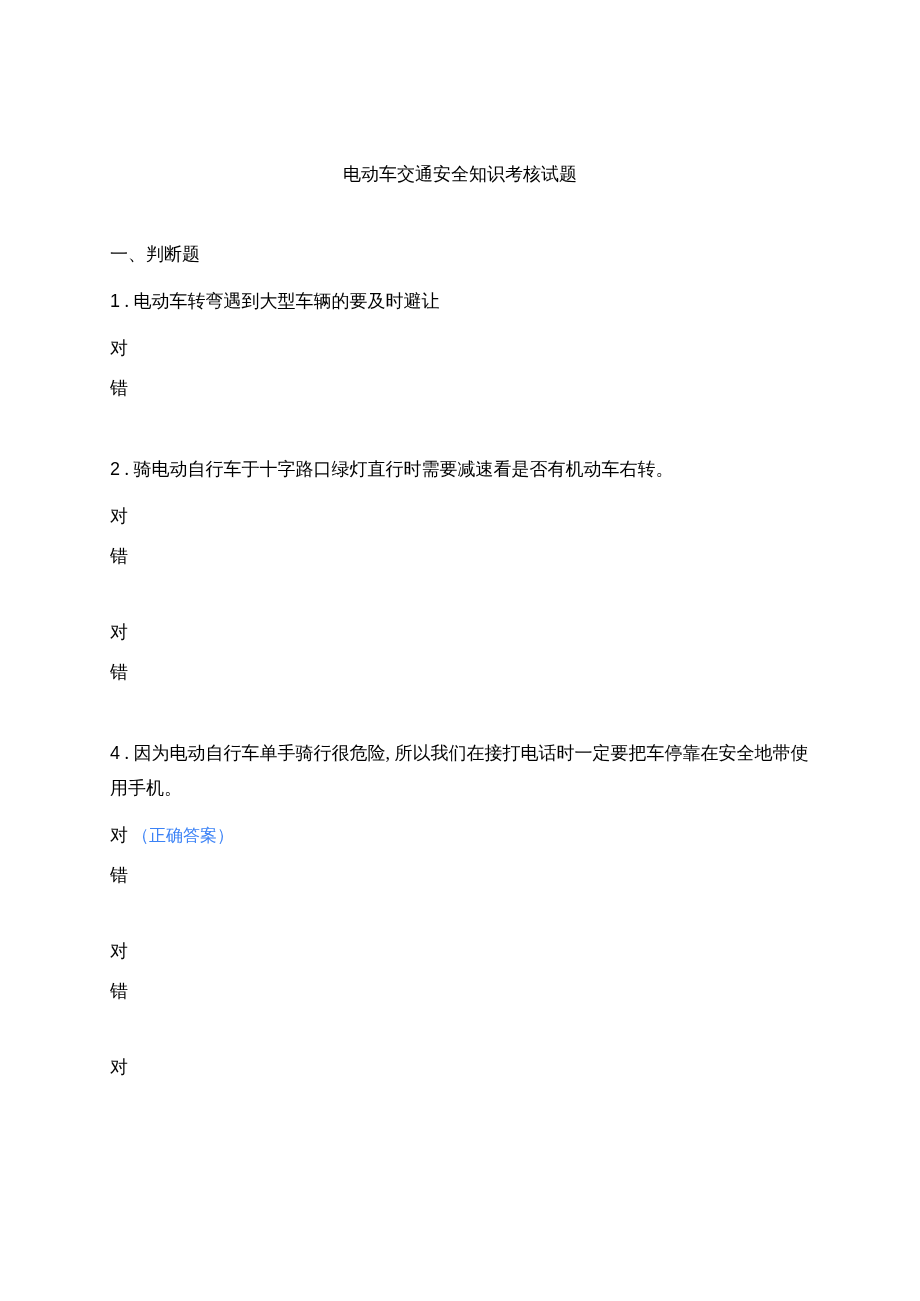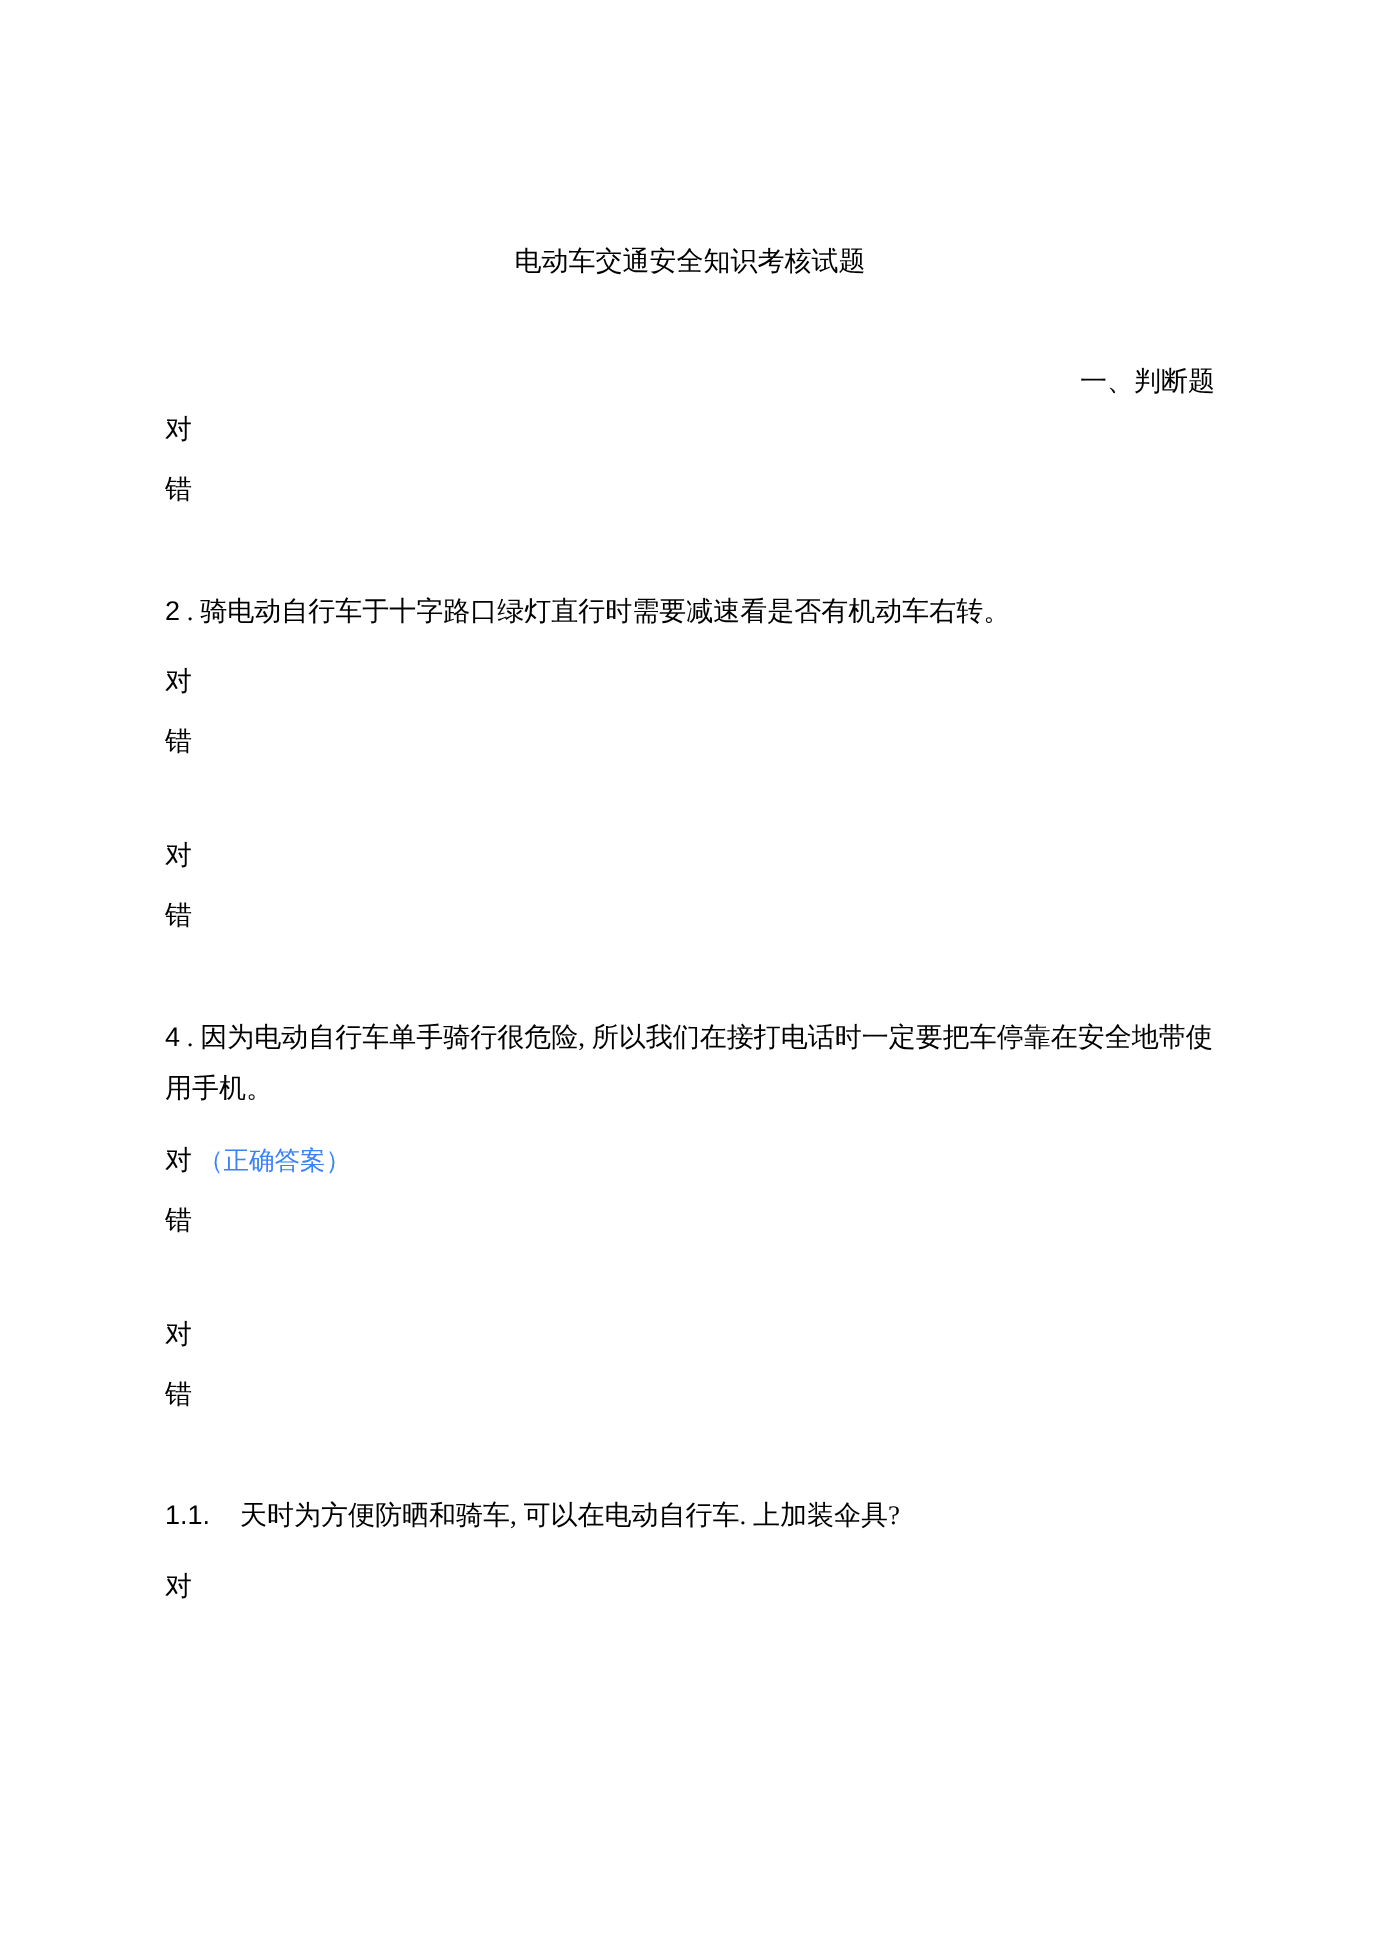--- a/index.html
+++ b/index.html
@@ -14,22 +14,21 @@
       padding: 150px 110px 60px 110px;
     }
     .title {
       text-align: center;
       font-size: 18px;
       margin-bottom: 56px;
       font-weight: normal;
     }
     .section-heading {
       font-size: 18px;
-      margin-bottom: 8px;
-      text-align: right;
+      margin-bottom: 18px;
     }
     .question {
       margin-bottom: 52px;
     }
     .q-text {
       font-size: 18px;
       margin-bottom: 18px;
       line-height: 1.9;
     }
     .q-text .num {
@@ -55,20 +54,23 @@
   </style>
 </head>
 <body>
 
 <div class="page">
   <h1 class="title">电动车交通安全知识考核试题</h1>
 
   <div class="section-heading">一、判断题</div>
 
   <div class="question">
+    <div class="q-text">
+      <span class="num">1</span><span> . </span><span>电动车转弯遇到大型车辆的要及时避让</span>
+    </div>
     <div class="opt">对</div>
     <div class="opt">错</div>
   </div>
 
   <div class="question">
     <div class="q-text">
       <span class="num">2</span><span> . </span><span>骑电动自行车于十字路口绿灯直行时需要减速看是否有机动车右转。</span>
     </div>
     <div class="opt">对</div>
     <div class="opt">错</div>
@@ -88,19 +90,16 @@
     </div>
     <div class="opt">错</div>
   </div>
 
   <div class="question">
     <div class="opt">对</div>
     <div class="opt">错</div>
   </div>
 
   <div class="question" style="margin-bottom:0;">
-    <div class="q-text">
-      <span class="q6-num">1.1.</span><span class="gap"></span><span>天时为方便防晒和骑车, 可以在电动自行车. 上加装伞具?</span>
-    </div>
     <div class="opt">对</div>
   </div>
 
 </div>
 
 </body></html>

